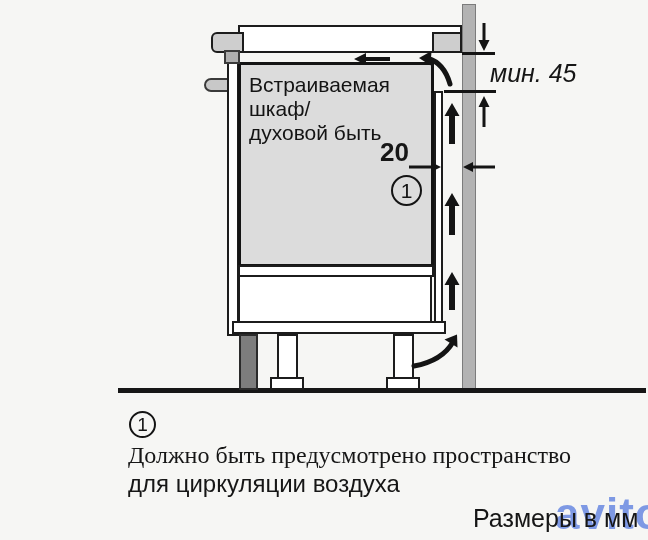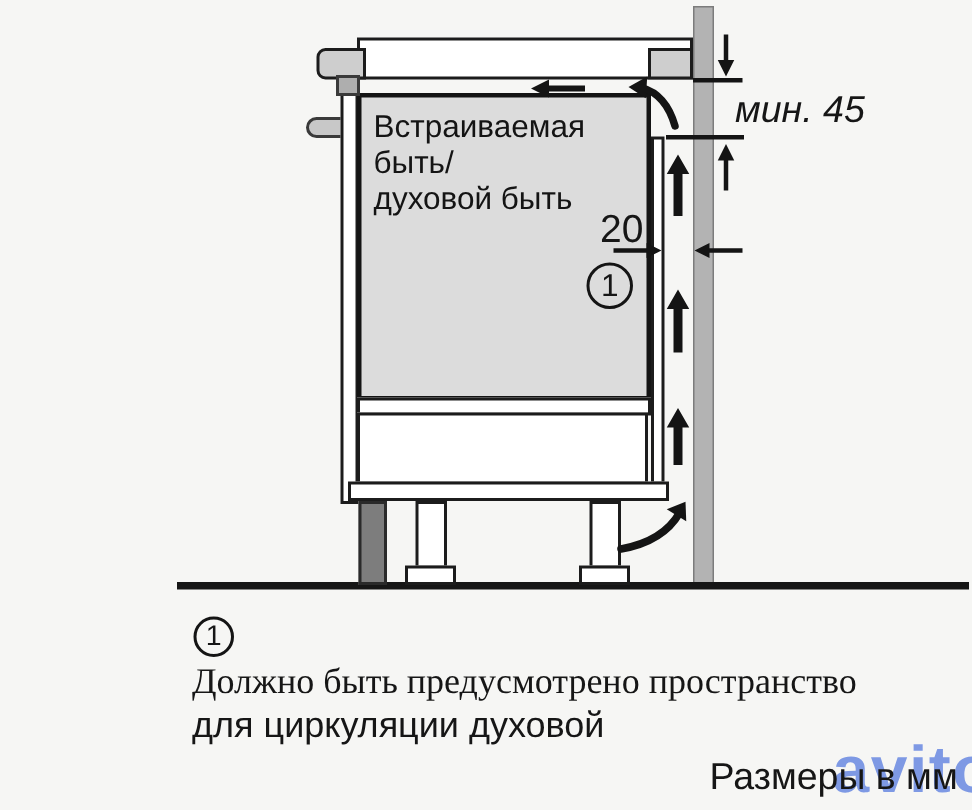--- a/index.html
+++ b/index.html
@@ -29,21 +29,21 @@
   .board{left:184px;top:321px;width:214px;height:13px;background:#ffffff;border:2px solid #1c1c1c;z-index:4;}
   .plinth{left:191px;top:334px;width:19px;height:56px;background:#7d7d7d;border:2px solid #2a2a2a;z-index:3;}
   .legL{left:229px;top:334px;width:21px;height:45px;background:#fff;border:2px solid #1c1c1c;z-index:3;}
   .footL{left:222px;top:377px;width:34px;height:13px;background:#fff;border:2px solid #1c1c1c;z-index:3;}
   .legR{left:345px;top:334px;width:21px;height:45px;background:#fff;border:2px solid #1c1c1c;z-index:3;}
   .footR{left:338px;top:377px;width:34px;height:13px;background:#fff;border:2px solid #1c1c1c;z-index:3;}
   
   .tick1{left:414px;top:52px;width:33px;height:3px;background:#141414;z-index:6;}
   .tick2{left:396px;top:90px;width:52px;height:3px;background:#141414;z-index:6;}
   .min45{left:442px;top:61px;font-size:25px;line-height:25px;z-index:6;font-style:italic;}
-  .gap20{left:352px;top:139px;font-size:26px;line-height:26px;z-index:6;}
+  .gap20{left:332px;top:139px;font-size:26px;line-height:26px;z-index:6;font-weight:bold;}
   .badge{border:2.5px solid #141414;border-radius:50%;display:flex;align-items:center;justify-content:center;background:transparent;z-index:6;}
   .badge.in-diagram{left:343px;top:175px;width:31px;height:31px;font-size:21px;}
   .badge.in-footer{left:81px;top:411px;width:27px;height:27px;font-size:19px;background:#f6f6f4;}
   
   .note1{left:80px;top:442px;font-size:24px;line-height:26px;z-index:6;font-family:Liberation Serif, serif;}
   .note2{left:80px;top:471px;font-size:24px;line-height:26px;z-index:6;}
   .units{left:425px;top:505px;width:174px;text-align:left;font-size:25px;line-height:27px;z-index:6;}
   .wm{left:507px;top:489px;font-size:44px;font-weight:bold;letter-spacing:1px;color:#1d4ed8;opacity:.55;z-index:5;}
   svg.overlay{position:absolute;left:0;top:0;z-index:7;pointer-events:none;}
 </style>
@@ -58,21 +58,21 @@
   <div class="abs slab"></div>
   <div class="abs capL"></div>
   <div class="abs capR"></div>
   <div class="abs joint"></div>
   <div class="abs knob"></div>
 
   <div class="abs panelL"></div>
   <div class="abs panelR"></div>
   <div class="abs oven">
     <div class="oven-label">Встраиваемая</div>
-    <div class="oven-label">быть/</div>
+    <div class="oven-label">шкаф/</div>
     <div class="oven-label">духовой быть</div>
   </div>
   <div class="abs shelf"></div>
   <div class="abs drawer"></div>
   <div class="abs board"></div>
   <div class="abs plinth"></div>
   <div class="abs legL"></div>
   <div class="abs footL"></div>
   <div class="abs legR"></div>
   <div class="abs footR"></div>
@@ -102,17 +102,17 @@
       <polygon points="409,334.5 396.5,339.5 409.5,347.5"></polygon>
     </g>
     <g fill="none" stroke="#141414" stroke-width="5" stroke-linecap="round">
       <path d="M 402 84 Q 396 63 380 58.5"></path>
       <path d="M 366 366 Q 394 361 405 342"></path>
     </g>
   </svg>
 
   <div class="abs badge in-footer">1</div>
   <div class="abs note1">Должно быть предусмотрено пространство</div>
-  <div class="abs note2">для циркуляции духовой</div>
+  <div class="abs note2">для циркуляции воздуха</div>
   <div class="abs units">Размеры в мм</div>
   <div class="abs wm">avito</div>
 
 </div>
 
 </body></html>

